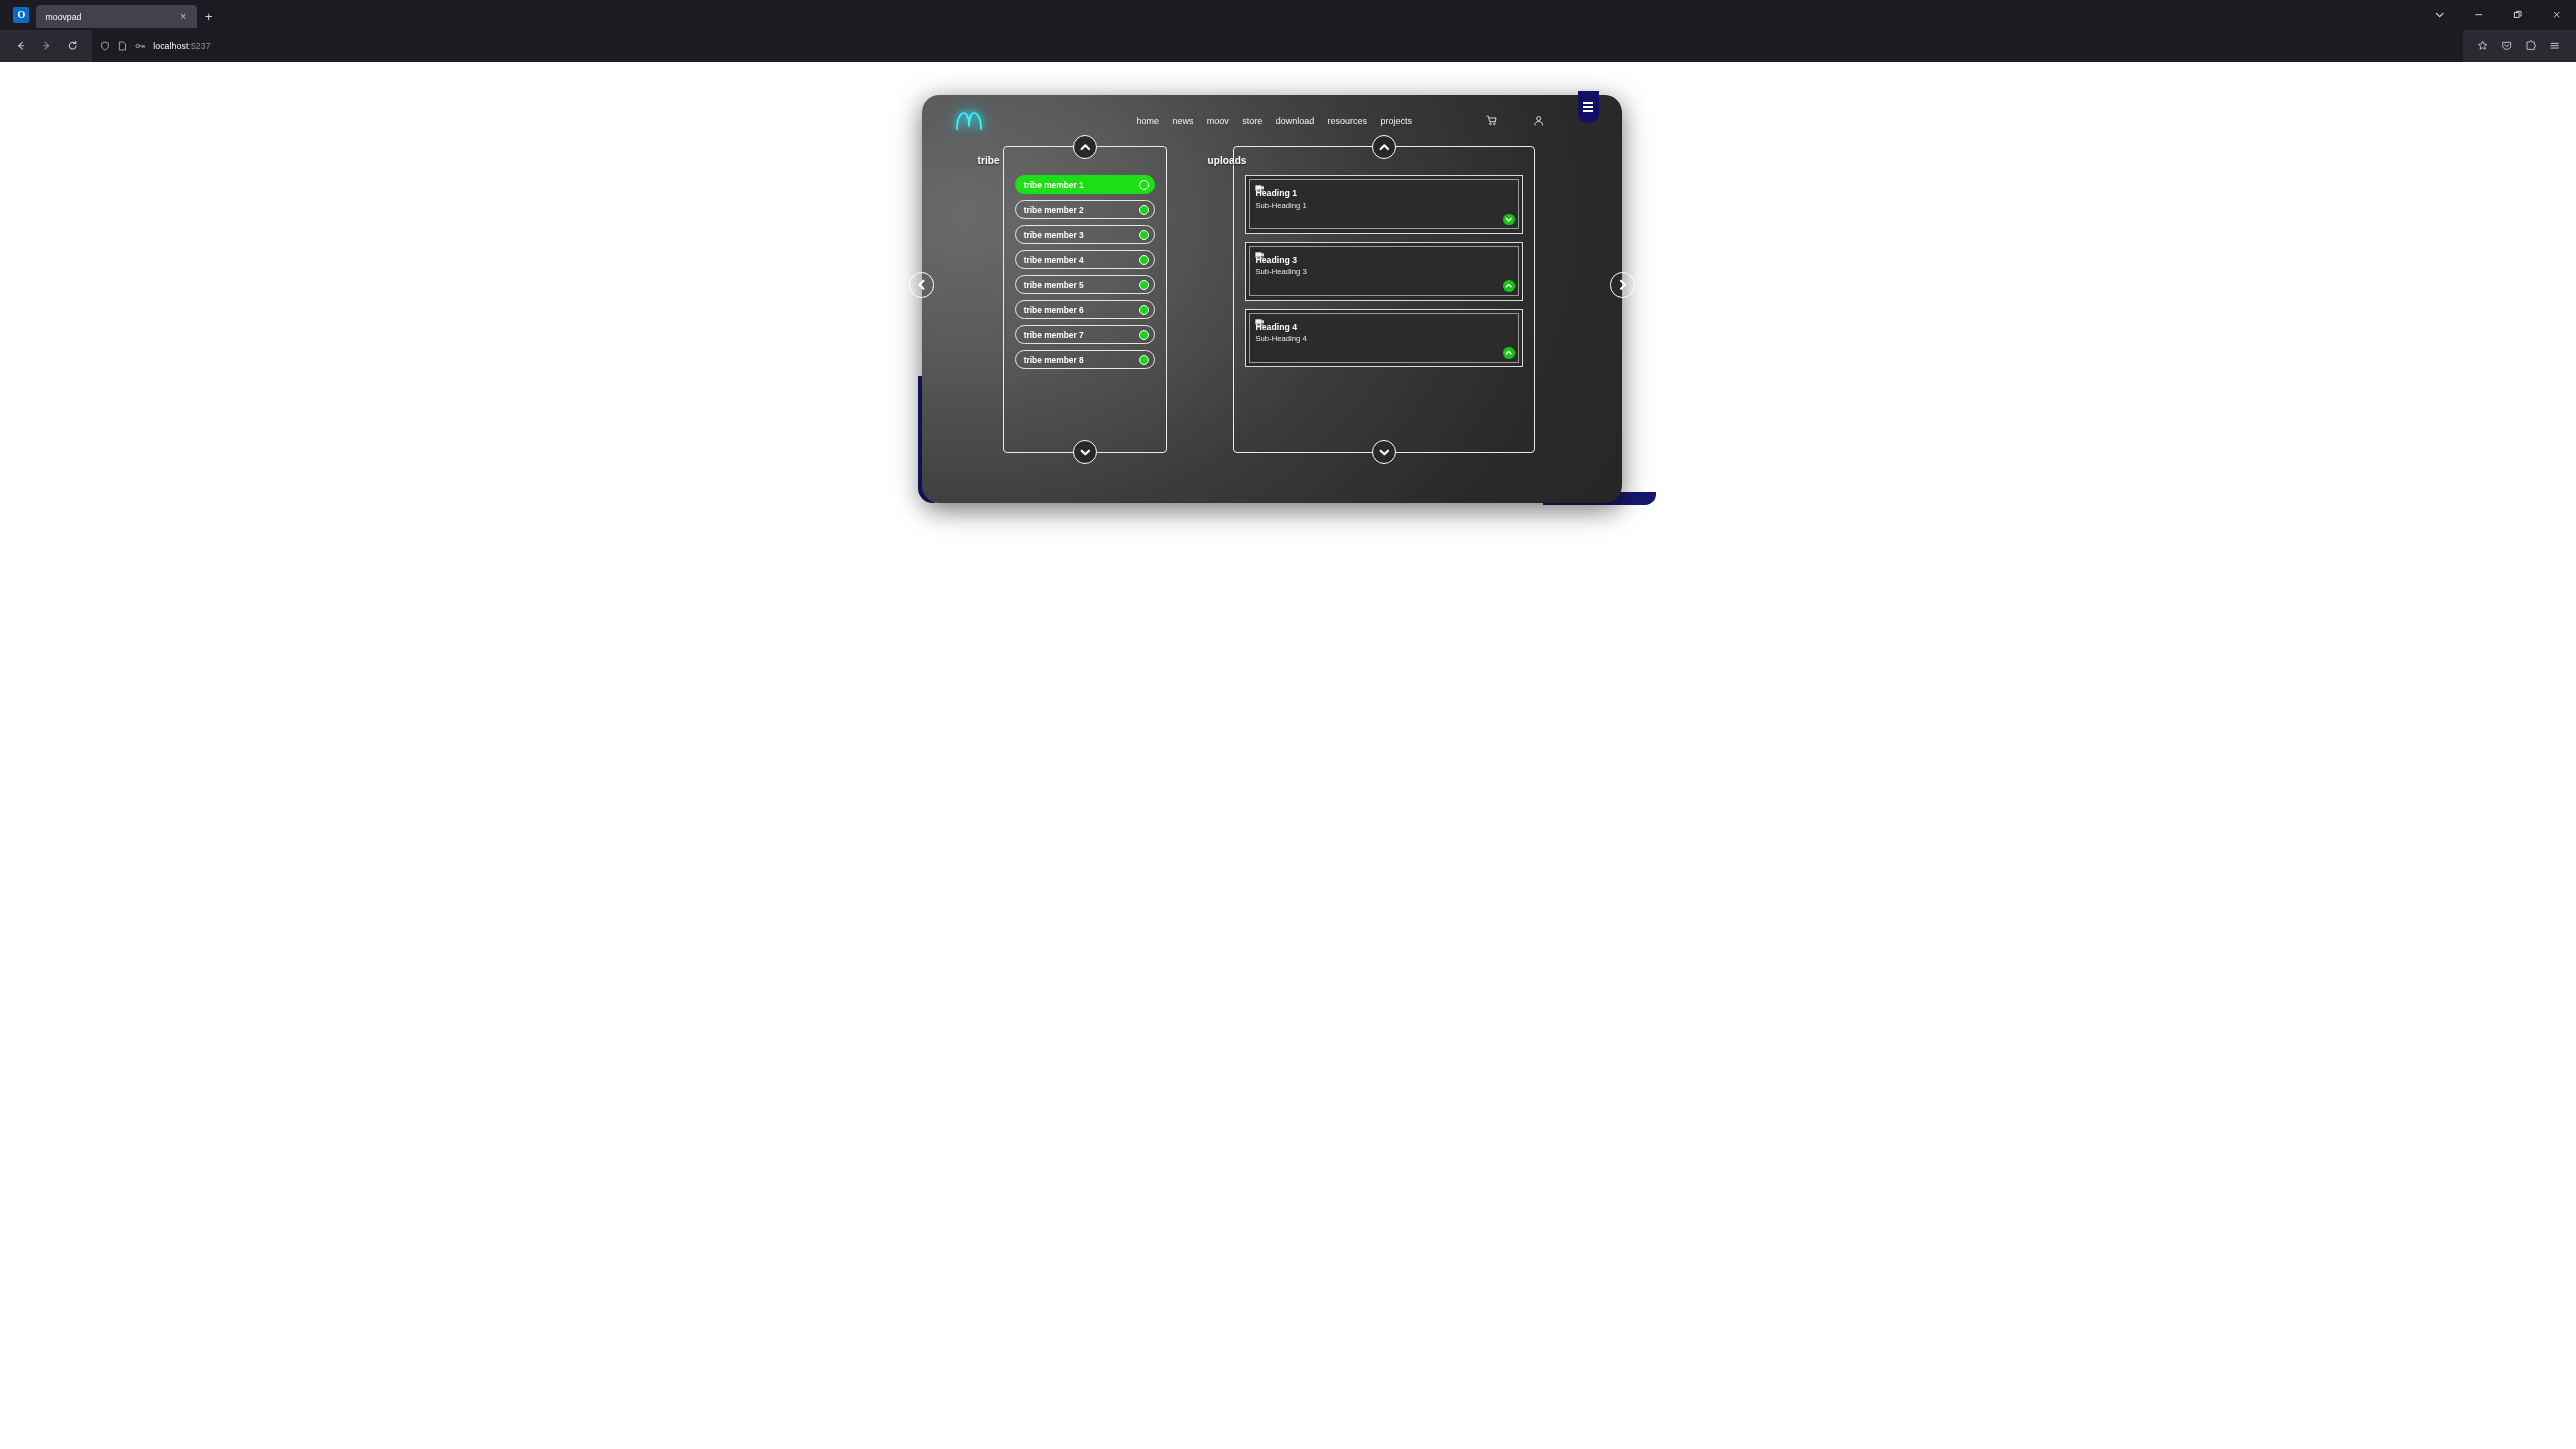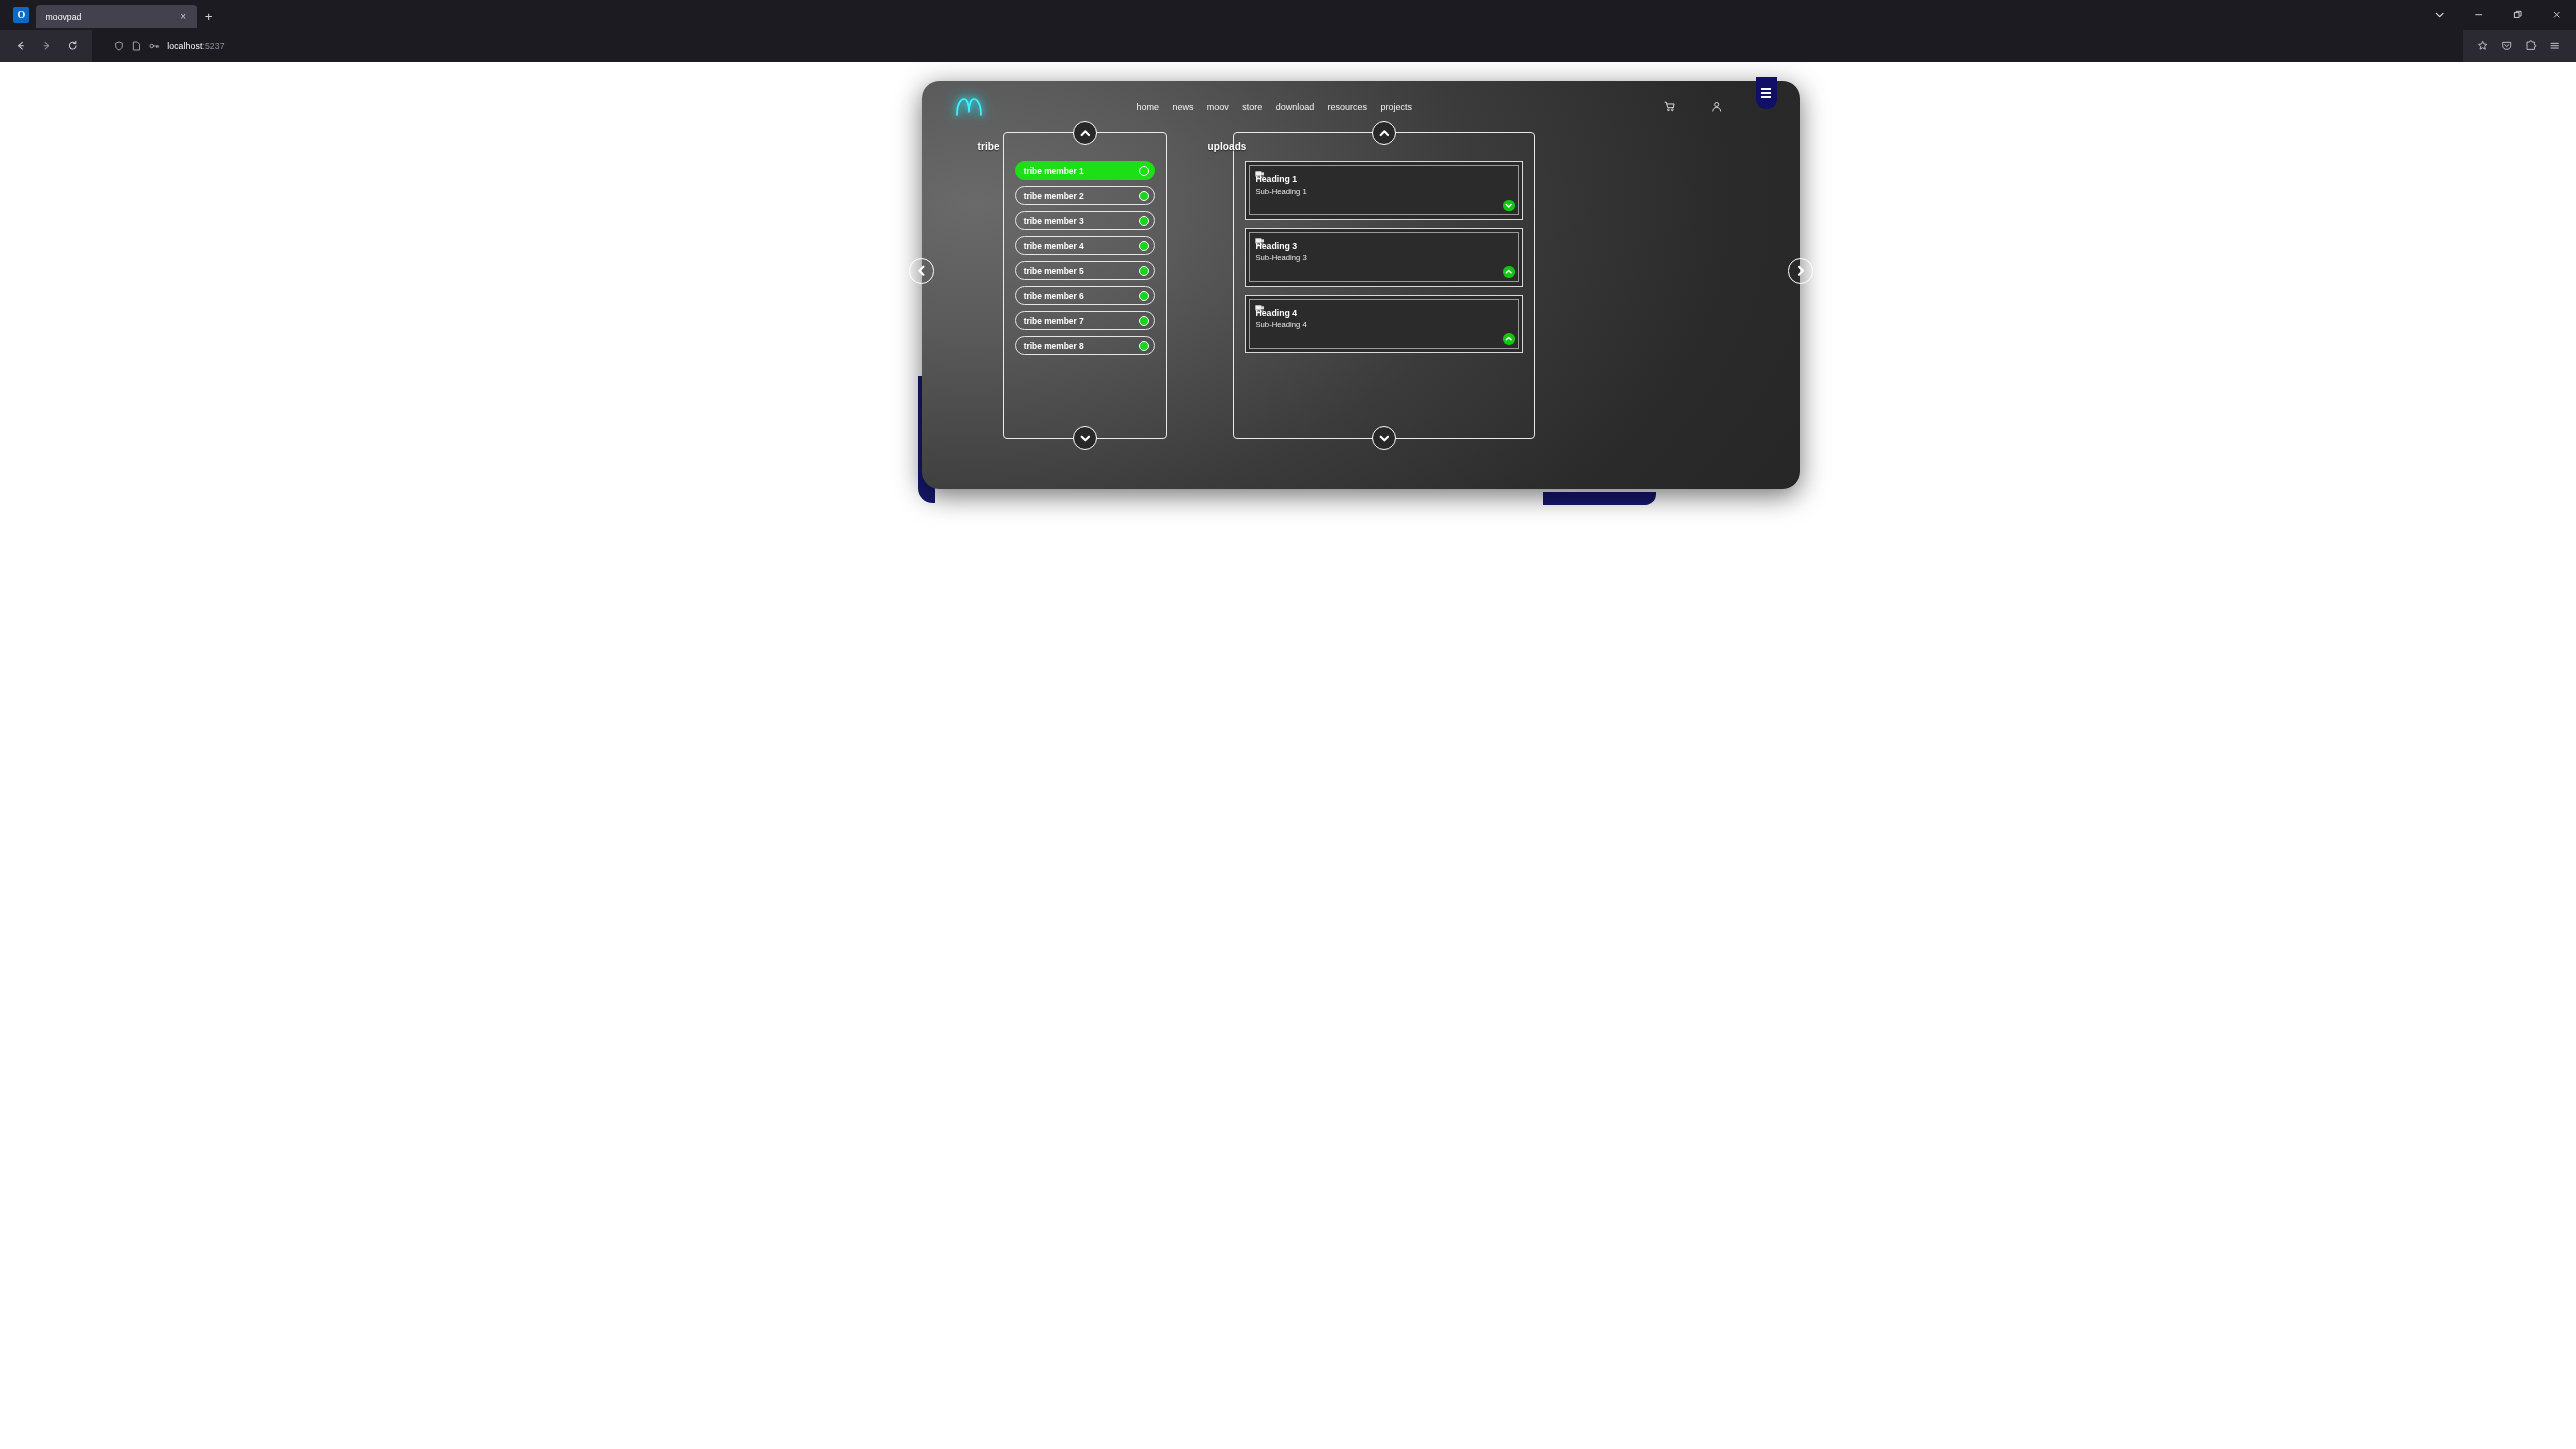--- a/index.html
+++ b/index.html
@@ -103,21 +103,21 @@
     color: #8f8f9d;
   }
   .nav-btn.enabled { color: #cfcfd8; }
   .urlbar {
     flex: 1;
     height: 38px;
     background: #1c1b22;
     border-radius: 2.7px;
     display: flex;
     align-items: center;
-    padding: 0 22px;
+    padding: 0 8px;
     gap: 8px;
     margin: 0 5.4px;
   }
   .url-icon { color: #bfbfca; display: flex; align-items: center; }
   .url-text { color: #fbfbfe; font-size: 8.7px; letter-spacing: 0.1px; }
   .url-text .port { color: #8f8f9d; }
   .nav-right { display: flex; align-items: center; gap: 1.3px; }
 
   .viewport {
     position: absolute;
@@ -150,22 +150,22 @@
     position: absolute;
     right: 2.7px; bottom: 2.7px;
     width: 113px; height: 13.4px;
     background: #16186e;
     border-radius: 0 0 10.7px 0;
     z-index: 1;
   }
 
   .shell {
     position: absolute;
-    left: 4px; top: 0;
-    width: 878px;
+    left: 4px; top: 14px;
+    width: 700px;
     height: 408px;
     border-radius: 17.4px;
     background:
       radial-gradient(120% 160% at 6% 30%, #6a6a6a 0%, #5a5a5a 20%, #3b3b3b 48%, #2a2a2a 72%, #242424 100%);
     box-shadow: 0 6.7px 27px rgba(0,0,0,.55);
     overflow: visible;
     z-index: 2;
   }
 
   .menu-tab {

